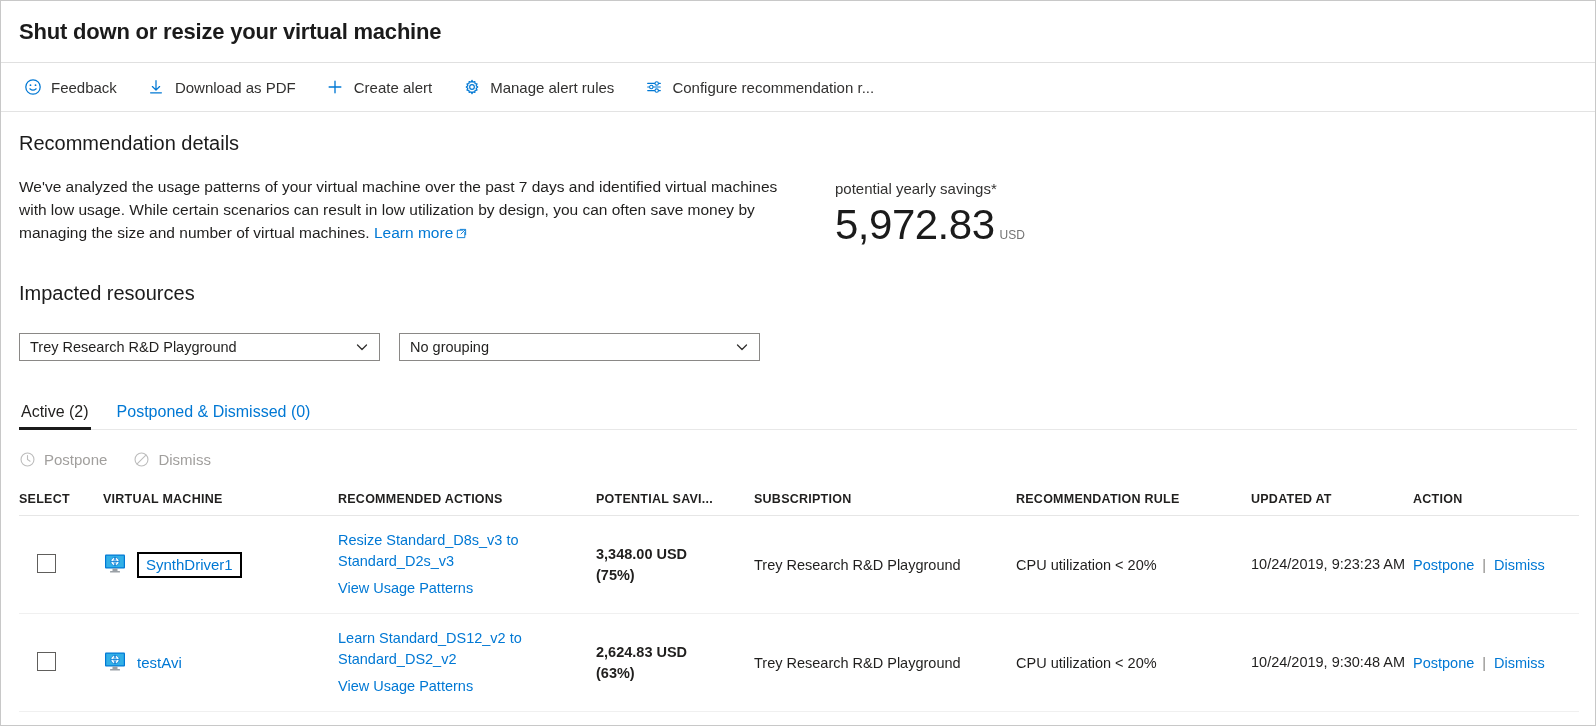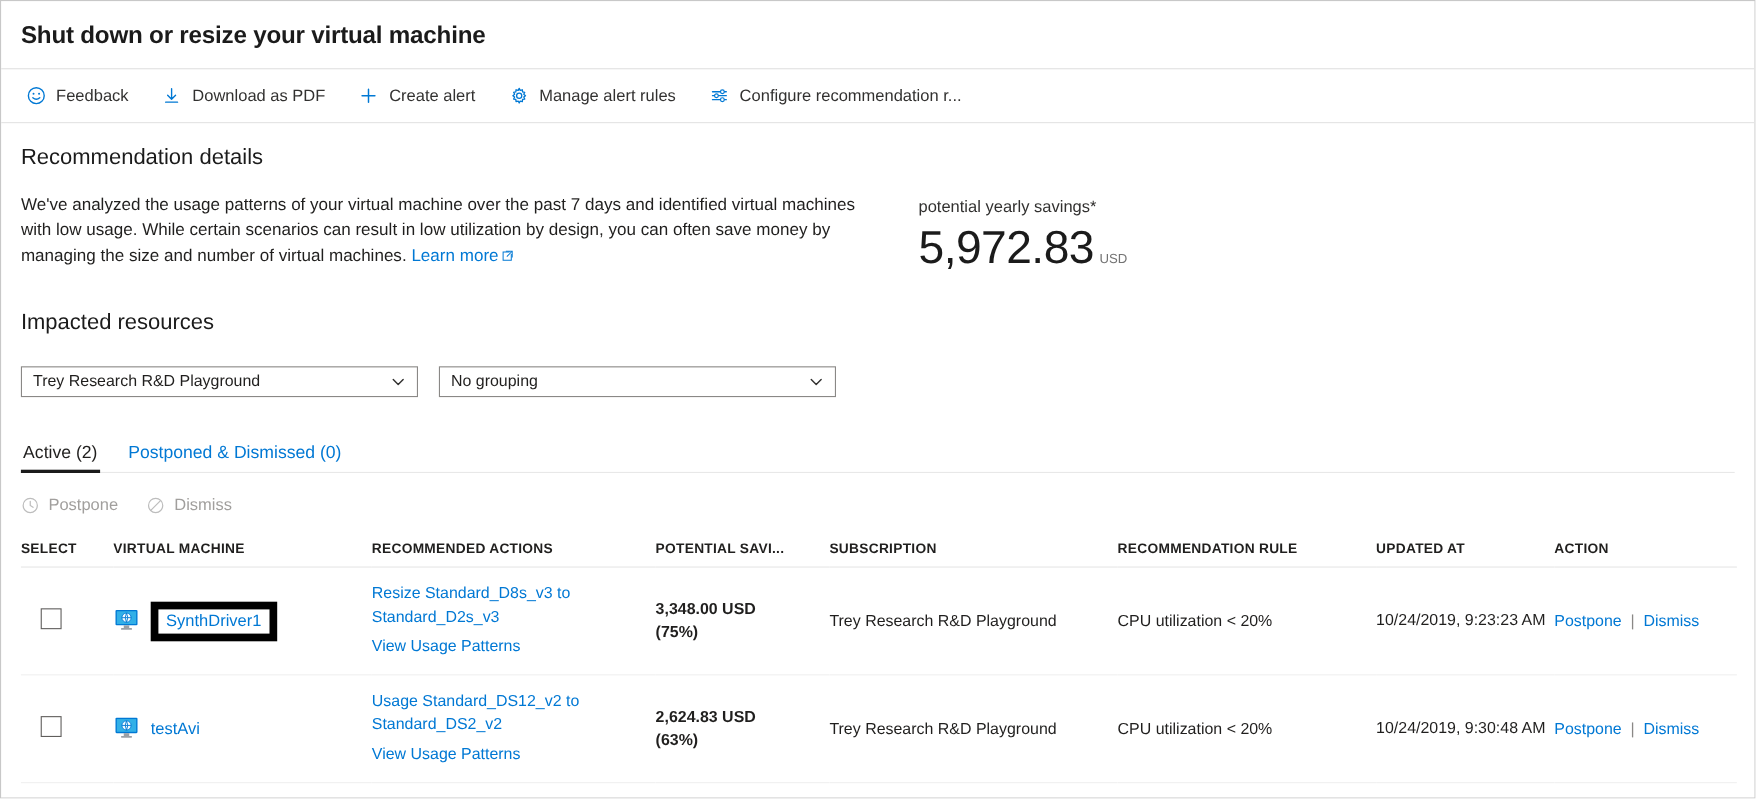--- a/index.html
+++ b/index.html
@@ -190,21 +190,21 @@
     border: 1px solid #605e5c;
     background: #fff;
     display: inline-block;
     cursor: pointer;
     margin-left: 18px;
   }
 
   .vmcell { display: flex; align-items: center; gap: 10px; }
   .vmname { color: #0078d4; font-size: 15px; cursor: pointer; }
   .vmname.boxed {
-    border: 7px solid #000000;
+    border: 2px solid #000000;
     padding: 3px 7px;
     display: inline-block;
     line-height: 16px;
   }
   .acts a { display: block; color: #0078d4; font-size: 14.5px; line-height: 21px; cursor: pointer; text-decoration: none; }
   .acts .spacer { height: 6px; }
   .sav { font-weight: bold; font-size: 14.5px; line-height: 21px; }
   .upd { line-height: 21px; }
   .actlinks { display: flex; align-items: center; gap: 8px; }
   .actlinks a { color: #0078d4; font-size: 14.5px; cursor: pointer; text-decoration: none; }
@@ -432,21 +432,21 @@
                   <circle cx="12" cy="10.5" r="4.2" fill="none" stroke="#0078d4" stroke-width="0.8"></circle>
                   <path d="M7.8 10.5 H16.2 M12 6.3 Q14.4 10.5 12 14.7 Q9.6 10.5 12 6.3" fill="none" stroke="#0078d4" stroke-width="0.8"></path>
                   <rect x="9.5" y="17.5" width="5" height="2.6" fill="#9aa0a6"></rect>
                   <rect x="7" y="20" width="10" height="1.6" rx="0.6" fill="#9aa0a6"></rect>
                 </svg>
               </span>
               <span class="vmname">testAvi</span>
             </span>
           </td>
           <td class="acts">
-            <a>Usage Standard_DS12_v2 to Standard_DS2_v2</a>
+            <a>Learn Standard_DS12_v2 to Standard_DS2_v2</a>
             <div class="spacer"></div>
             <a>View Usage Patterns</a>
           </td>
           <td>
             <div class="sav">2,624.83 USD</div>
             <div class="sav">(63%)</div>
           </td>
           <td>Trey Research R&amp;D Playground</td>
           <td>CPU utilization &lt; 20%</td>
           <td class="upd">10/24/2019, 9:30:48 AM</td>

